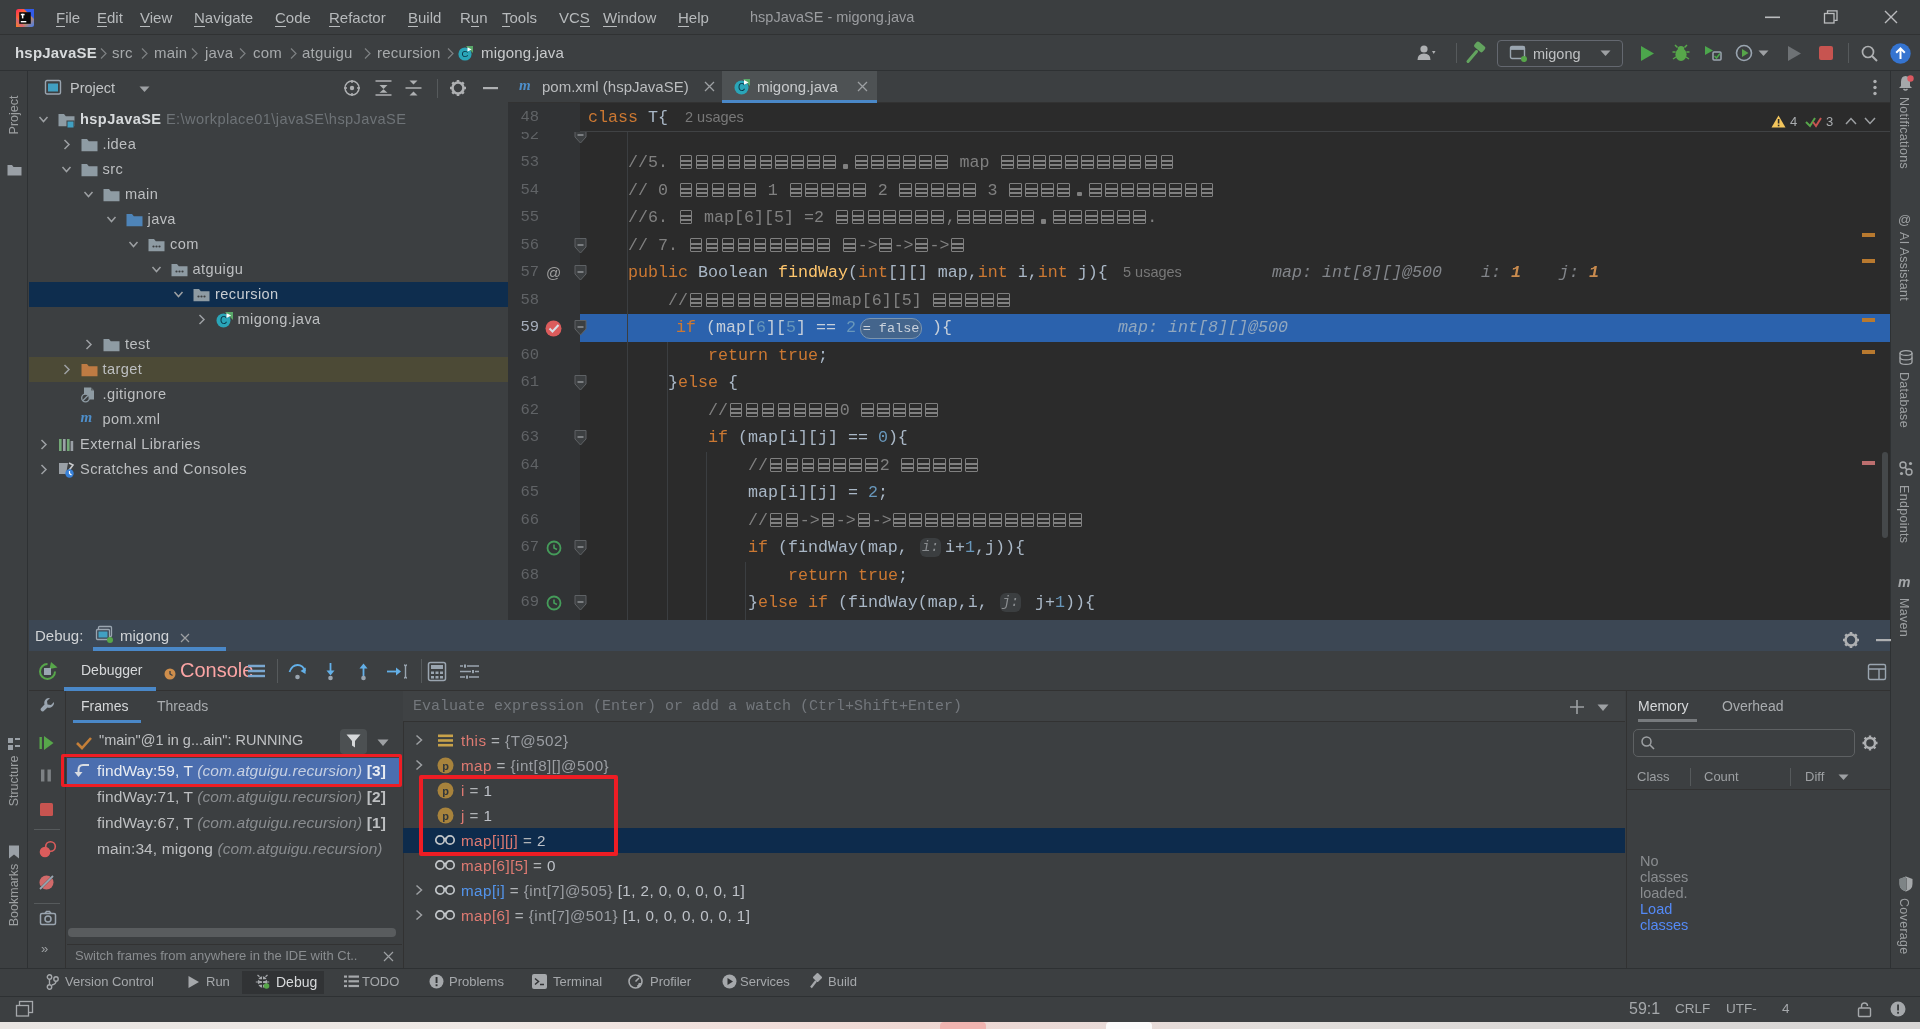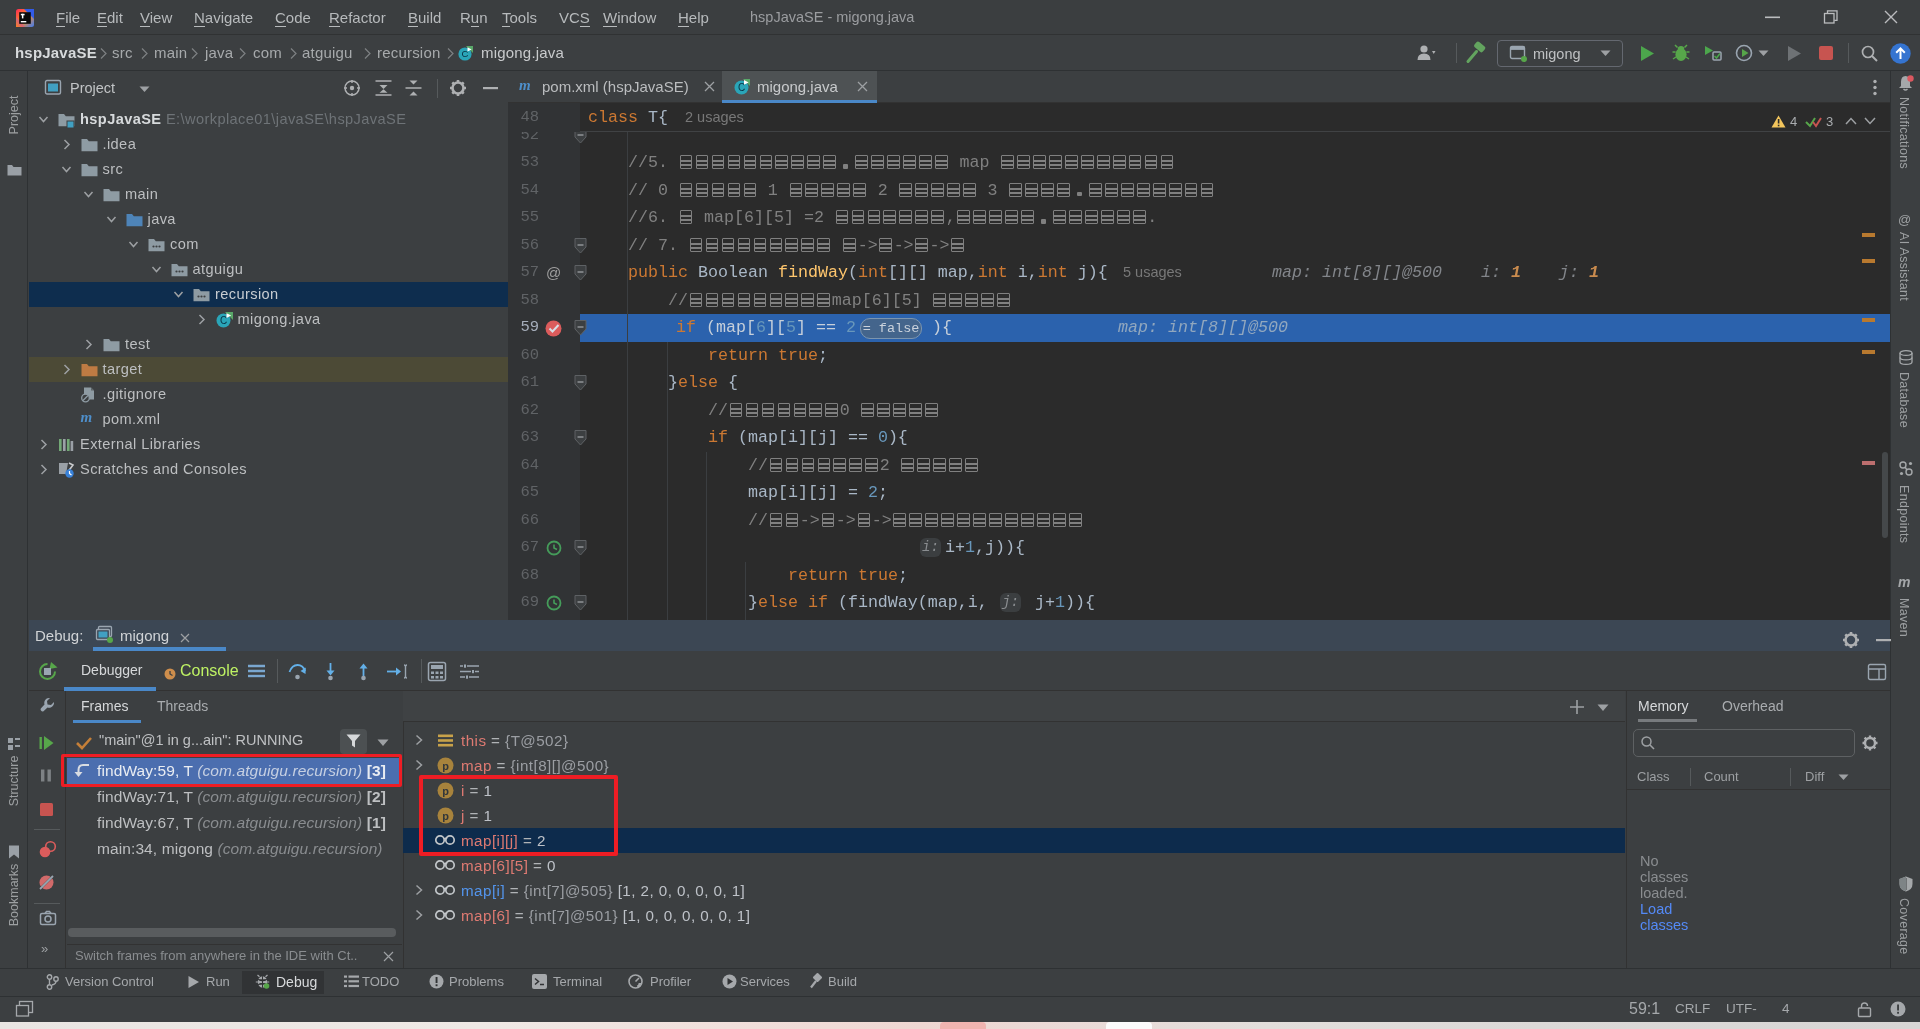--- a/index.html
+++ b/index.html
@@ -421,20 +421,21 @@
       <div class="ln" style="left:80.0px;top:293.75px"><span class="cm">            //<i class="cj"></i><i class="cj"></i><i class="cj"></i><i class="cj"></i><i class="cj"></i><i class="cj"></i><i class="cj"></i>0 <i class="cj"></i><i class="cj"></i><i class="cj"></i><i class="cj"></i><i class="cj"></i></span></div>
       <div class="ln" style="left:80.0px;top:321.25px"><span class="k">            if </span><span class="df">(map[i][j] == </span><span class="nu">0</span><span class="df">){</span></div>
       <div class="ln" style="left:80.0px;top:348.75px"><span class="cm">                //<i class="cj"></i><i class="cj"></i><i class="cj"></i><i class="cj"></i><i class="cj"></i><i class="cj"></i><i class="cj"></i>2 <i class="cj"></i><i class="cj"></i><i class="cj"></i><i class="cj"></i><i class="cj"></i></span></div>
       <div class="ln" style="left:80.0px;top:376.25px"><span class="df">                map[i][j] = </span><span class="nu">2</span><span class="df">;</span></div>
       <div class="ln" style="left:80.0px;top:403.75px"><span class="cm">                //<i class="cj"></i><i class="cj"></i>-&gt;<i class="cj"></i>-&gt;<i class="cj"></i>-&gt;<i class="cj"></i><i class="cj"></i><i class="cj"></i><i class="cj"></i><i class="cj"></i><i class="cj"></i><i class="cj"></i><i class="cj"></i><i class="cj"></i><i class="cj"></i><i class="cj"></i><i class="cj"></i></span></div>
       <div class="ln" style="left:80.0px;top:458.75px"><span class="df">                    </span><span class="k">return true</span><span class="df">;</span></div>
       <div class="ln" style="left:88px;top:211.25px"><span class="k">        if </span><span style="color:#C6CFDA">(map[</span><span class="nu">6</span><span style="color:#C6CFDA">][</span><span class="nu">5</span><span style="color:#C6CFDA">] == </span><span class="nu">2</span></div>
       <div class="abs" style="left:352.0px;top:214.75px;width:62px;height:21px;background:#44658C;border:1px solid #7C95AE;border-radius:10px;font:13.5px 'Liberation Mono';color:#CAD2DC;text-align:center;line-height:19.5px;white-space:nowrap">= false</div>
       <div class="ln" style="left:414.0px;top:211.25px"><span style="color:#C6CFDA"> ){</span></div>
       <div class="ln" style="left:610.0px;top:211.25px;font-style:italic;color:#91A7BE">map: int[8][]@500</div>
+      <div class="ln" style="left:80.0px;top:431.25px"><span class="k">                if </span><span class="df">(findWay(map,</span></div>
       <div class="abs" style="left:412.0px;top:435.25px;width:21px;height:19px;background:#3B3E40;border-radius:6px;font:italic 14px 'Liberation Mono';color:#8A8D90;text-align:center;line-height:19px">i:</div>
       <div class="ln" style="left:437.0px;top:431.25px"><span class="df">i+</span><span class="nu">1</span><span class="df">,j)){</span></div>
       <div class="ln" style="left:80.0px;top:486.25px"><span class="df">                }</span><span class="k">else if </span><span class="df">(findWay(map,i,</span></div>
       <div class="abs" style="left:492.0px;top:490.25px;width:21px;height:19px;background:#3B3E40;border-radius:6px;font:italic 14px 'Liberation Mono';color:#8A8D90;text-align:center;line-height:19px">j:</div>
       <div class="ln" style="left:517.0px;top:486.25px"><span class="df"> j+</span><span class="nu">1</span><span class="df">)){</span></div>
       <div class="abs" style="left:615px;top:156.25px;font-size:14.5px;line-height:27.5px;color:#787878">5 usages</div>
       <div class="ln" style="left:764px;top:156.25px;font-style:italic;color:#82858A">map: int[8][]@500</div>
       <div class="ln" style="left:973px;top:156.25px;font-style:italic;color:#82858A">i: <span style="color:#C98B4E;font-weight:bold">1</span></div>
       <div class="ln" style="left:1051px;top:156.25px;font-style:italic;color:#82858A">j: <span style="color:#C98B4E;font-weight:bold">1</span></div>
       <div class="lnum" style="left:5px;top:18.75px;color:#606366">52</div>
@@ -557,21 +558,21 @@
       <path d="M9.5 2 A7.5 7.5 0 1 0 17 9.5" fill="none" stroke="#57A64A" stroke-width="2"></path>
       <polygon points="13,0 19.5,5.5 11.5,7" fill="#57A64A"></polygon>
       <rect x="6" y="6" width="7" height="7" fill="#9AA5B0"></rect>
     </svg>
     <div class="abs" style="left:81px;top:651px;line-height:39px;font-size:14px;color:#D6D8DA">Debugger</div>
     <div class="abs" style="left:64px;top:687px;width:92px;height:4px;background:#4A88C8"></div>
     <svg class="abs" style="left:164px;top:668px" width="13" height="13" viewBox="0 0 13 13">
       <circle cx="6" cy="6" r="5.5" fill="#CE8E4C"></circle>
       <path d="M6 3 V6 L8.5 7.5" stroke="#3C3F41" stroke-width="1.3" fill="none"></path>
     </svg>
-    <div class="abs" style="left:180px;top:651px;line-height:39px;font-size:16px;color:#bef264">Console</div>
+    <div class="abs" style="left:180px;top:651px;line-height:39px;font-size:20px;color:#fca5a5">Console</div>
     <svg class="abs" style="left:248px;top:664px" width="17" height="14" viewBox="0 0 17 14">
       <g stroke="#7AA7D0" stroke-width="2.4">
         <path d="M0 2 H17 M0 7 H17"></path>
       </g>
       <g stroke="#7AA7D0" stroke-width="2.4">
         <path d="M0 12 H17"></path>
       </g>
     </svg>
     <div class="abs" style="left:277px;top:659px;width:1px;height:24px;background:#565A5C"></div>
     <svg class="abs" style="left:288px;top:663px" width="19" height="17" viewBox="0 0 19 17">
@@ -683,20 +684,21 @@
     <div class="abs frametxt" style="left:97px;top:810px;color:#BDBFC1">findWay:67, T <span style="font-style:italic;color:#8A8D90">(com.atguigu.recursion)</span> <b>[1]</b></div>
     <div class="abs frametxt" style="left:97px;top:836px;color:#BDBFC1">main:34, migong <span style="font-style:italic;color:#8A8D90">(com.atguigu.recursion)</span></div>
     <div class="abs" style="left:68px;top:928px;width:328px;height:9px;background:#595C5E;border-radius:4px"></div>
     <div class="abs" style="left:67px;top:944px;width:335px;height:24px;background:#3C3F41;border-top:1px solid #323232"></div>
     <div class="abs" style="left:75px;top:944px;line-height:24px;font-size:13px;color:#8A8D90;white-space:nowrap">Switch frames from anywhere in the IDE with Ct..</div>
     <svg class="abs" style="left:383px;top:951px" width="11" height="11" viewBox="0 0 11 11">
       <path d="M1 1 L10 10 M10 1 L1 10" stroke="#9DA0A3" stroke-width="1.2"></path>
     </svg>
     <div class="abs" style="left:403px;top:691px;width:1222px;height:277px;background:#3C3F41;border-left:1px solid #323232"></div>
     <div class="abs" style="left:403px;top:691px;width:1222px;height:31px;background:#3F4244;border-bottom:1px solid #323232"></div>
+    <div class="abs mono" style="left:413px;top:691px;line-height:31px;font-size:15px;color:#73777C">Evaluate expression (Enter) or add a watch (Ctrl+Shift+Enter)</div>
     <svg class="abs" style="left:1569px;top:699px" width="16" height="16" viewBox="0 0 16 16">
       <path d="M8 1 V15 M1 8 H15" stroke="#9DA0A3" stroke-width="1.6"></path>
     </svg>
     <svg class="abs" style="left:1597px;top:704px" width="12" height="8" viewBox="0 0 12 8">
       <path d="M0.5 0.5 L6 7 L11.5 0.5" fill="#9DA0A3"></path>
     </svg>
     <svg class="abs" style="left:413px;top:734px" width="12" height="12" viewBox="0 0 12 12">
       <path d="M3.5 1.5 L8.5 6 L3.5 10.5" stroke="#9DA0A3" stroke-width="1.5" fill="none"></path>
     </svg>
     <svg class="abs" style="left:438px;top:734px" width="15" height="13" viewBox="0 0 15 13">

